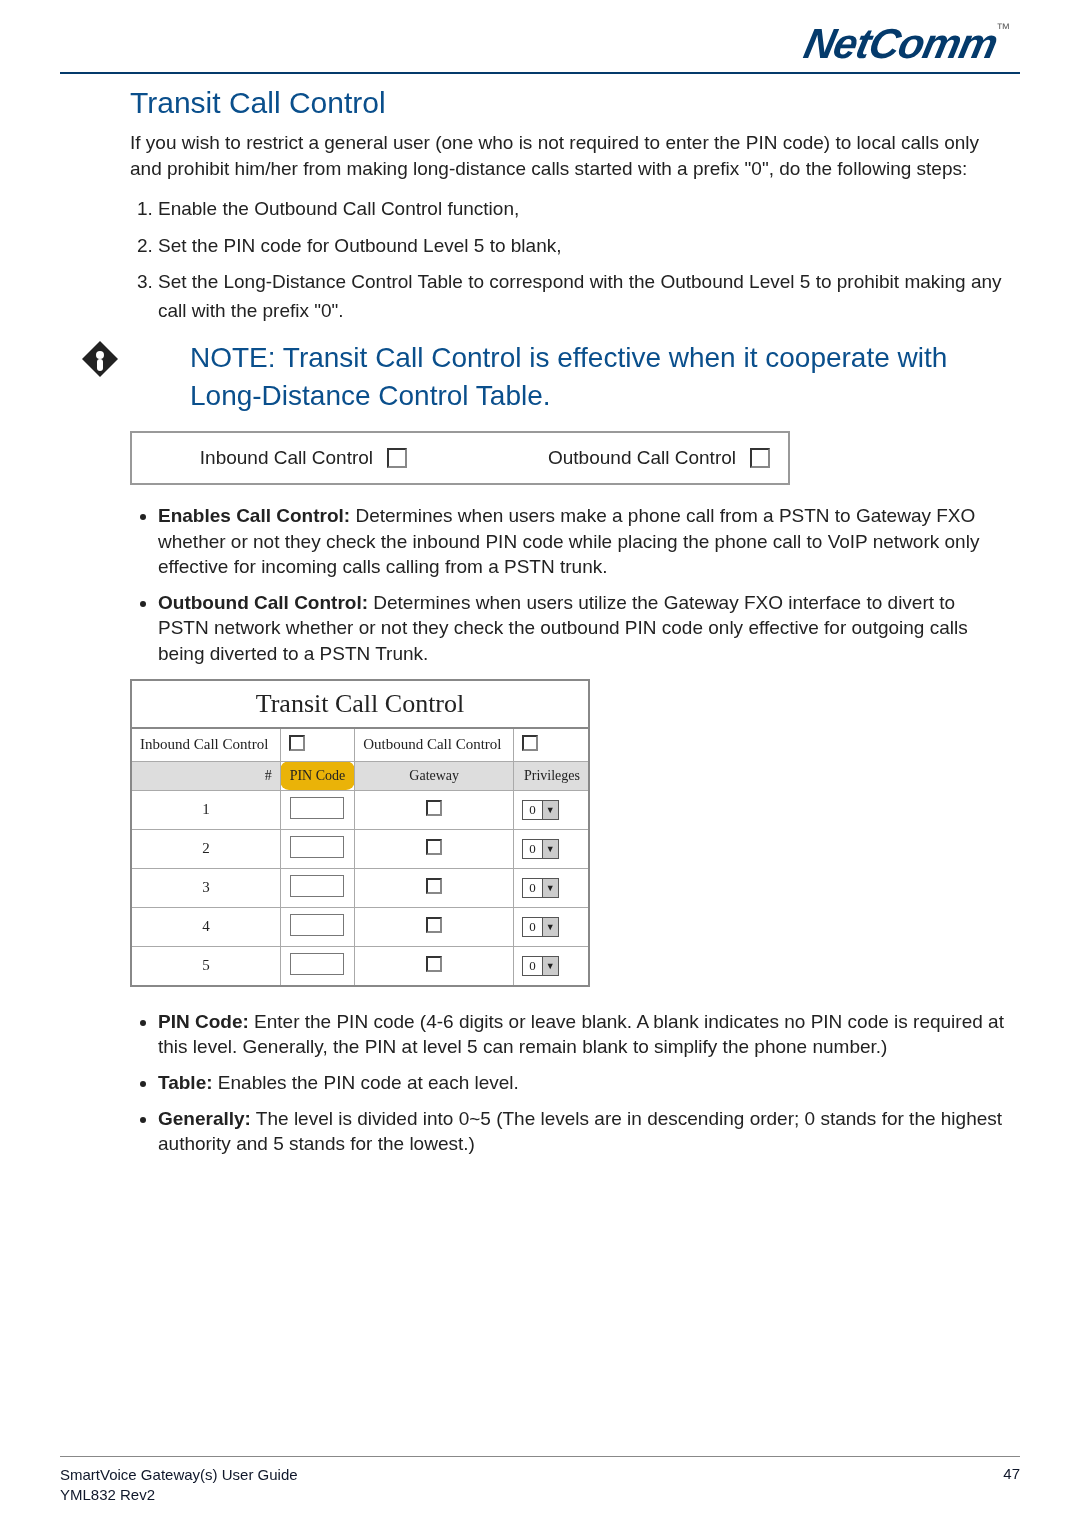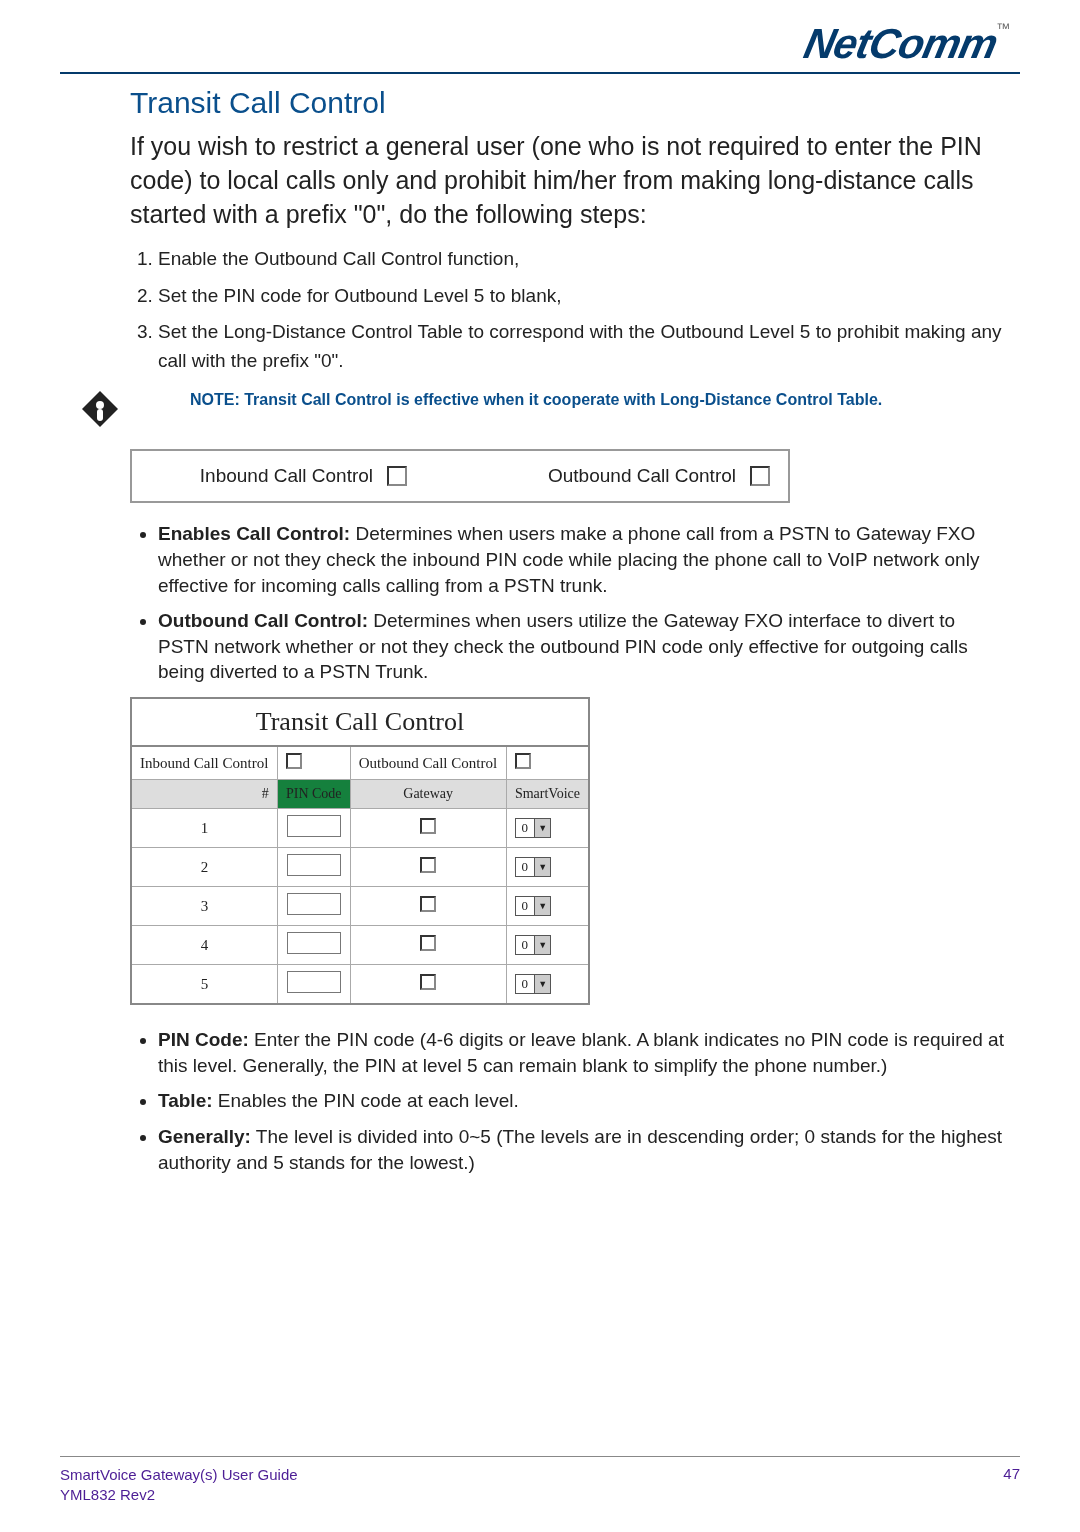--- a/index.html
+++ b/index.html
@@ -4,47 +4,47 @@
 <style>
   * { box-sizing: border-box; margin: 0; padding: 0; }
   body { width: 1080px; height: 1532px; font-family: Arial, Helvetica, sans-serif; color: #222; background: #fff; position: relative; }
   .page { padding: 20px 60px 0 60px; }
   .logo-row { text-align: right; padding-right: 10px; }
   .logo { font-family: Arial, sans-serif; font-style: italic; font-weight: 900; font-size: 42px; color: #043a6b; letter-spacing: -1px; display: inline-block; transform: skewX(-12deg); }
   .logo-tm { font-size: 14px; font-style: normal; font-weight: normal; vertical-align: top; color: #666; }
   .hr-top { border: none; border-top: 2px solid #043a6b; margin: 4px 0 12px 0; }
   .content { margin-left: 70px; margin-right: 10px; }
   h2.section-title { color: #0a4f8c; font-weight: 300; font-size: 30px; margin-bottom: 10px; font-family: Arial, sans-serif; }
-  p.body { font-size: 25px; line-height: 1.35; margin-bottom: 14px; color: #222; font-weight: 300; }
+  p.body { font-size: 19px; line-height: 1.35; margin-bottom: 14px; color: #222; font-weight: 300; }
   ol.steps { list-style: decimal; margin-left: 28px; font-size: 19px; font-weight: 300; line-height: 1.5; }
   ol.steps li { margin-bottom: 8px; }
   .note-row { display: flex; align-items: flex-start; margin: 14px 0 16px 0; }
   .note-icon { width: 50px; flex: 0 0 50px; margin-left: -50px; }
   .note-icon svg { width: 40px; height: 40px; }
-  .note-text { color: #0a4f8c; font-size: 16px; line-height: 1.35; padding-left: 60px; font-weight: 700; }
+  .note-text { color: #0a4f8c; font-size: 28px; line-height: 1.35; padding-left: 60px; font-weight: 400; }
   .img-box-1 { border: 2px solid #999; margin: 0 0 18px 0; display: flex; width: 660px; }
   .img-box-1 .cell-label { font-family: Arial, sans-serif; font-size: 19px; padding: 14px 8px; text-align: right; color: #222; }
   .img-box-1 .cell-cb { padding: 10px 18px 10px 6px; display: flex; align-items: center; }
   .cb { width: 20px; height: 20px; border: 2px inset #888; background: #fff; display: inline-block; }
   ul.bullets { list-style: disc; margin-left: 28px; font-size: 19px; line-height: 1.35; font-weight: 300; }
   ul.bullets li { margin-bottom: 10px; }
   ul.bullets b { font-weight: 700; }
   .tcc-table { border: 2px solid #888; border-collapse: collapse; margin: 12px 0 4px 0; font-family: "Times New Roman", serif; width: 460px; }
   .tcc-table caption { caption-side: top; font-family: "Times New Roman", serif; font-size: 26px; padding: 8px 0; border: 2px solid #888; border-bottom: none; background: #fff; }
   .tcc-table td, .tcc-table th { border: 1px solid #aaa; padding: 6px 8px; font-size: 15px; font-weight: normal; }
   .tcc-table .toprow td { font-size: 15px; }
   .tcc-table .hdr td { background: #ddd; text-align: center; font-size: 14px; }
   .tcc-table .datarow td { text-align: center; }
   .tcc-table .numcol { text-align: right; padding-right: 8px; }
   .pin-input { width: 54px; height: 22px; border: 1px solid #777; background: #fff; display: inline-block; }
   .en-cb { width: 16px; height: 16px; border: 2px inset #888; background: #fff; display: inline-block; }
   .priv-sel { border: 1px solid #555; background: #fff; display: inline-flex; align-items: center; height: 20px; }
   .priv-sel .v { padding: 0 6px; font-size: 13px; }
   .priv-sel .arrow { width: 16px; height: 18px; background: #ccc; border-left: 1px solid #555; display: inline-flex; align-items: center; justify-content: center; font-size: 9px; }
-  .footer { position: absolute; bottom: 28px; left: 60px; right: 60px; border-top: 1px solid #888; padding-top: 8px; display: flex; justify-content: space-between; font-size: 15px; color: #4c1d95; font-weight: 300; }
+  .footer { position: absolute; bottom: 28px; left: 60px; right: 60px; border-top: 1px solid #888; padding-top: 8px; display: flex; justify-content: space-between; font-size: 15px; color: #0f172a; font-weight: 300; }
   .footer .left { line-height: 1.3; }
 </style>
 </head>
 <body>
 
 <div class="page">
   <div class="logo-row">
     <span class="logo"><span>NetComm</span></span><span class="logo-tm">™</span>
   </div>
   <hr class="hr-top">
@@ -87,23 +87,23 @@
       <caption>Transit Call Control</caption>
       <tbody>
           <tr class="toprow">
         <td style="text-align:left;">Inbound Call Control</td>
         <td><span class="en-cb"></span></td>
         <td style="text-align:left;">Outbound Call Control</td>
         <td><span class="en-cb"></span></td>
       </tr>
       <tr class="hdr">
         <td style="text-align:right;background:#ddd;">#</td>
-        <td style="background:#15803d;">PIN Code</td>
+        <td style="background:#eab308;border-radius:9px;">PIN Code</td>
         <td style="background:#ddd;">Gateway</td>
-        <td style="text-align:right;background:#ddd;">SmartVoice</td>
+        <td style="text-align:right;background:#ddd;">Privileges</td>
       </tr>
       <tr class="datarow">
         <td class="numcol">1</td>
         <td><span class="pin-input"></span></td>
         <td><span class="en-cb"></span></td>
         <td style="text-align:left;"><span class="priv-sel">
                 <span class="v">0</span>
                 <span class="arrow">▼</span>
               </span></td>
       </tr>

